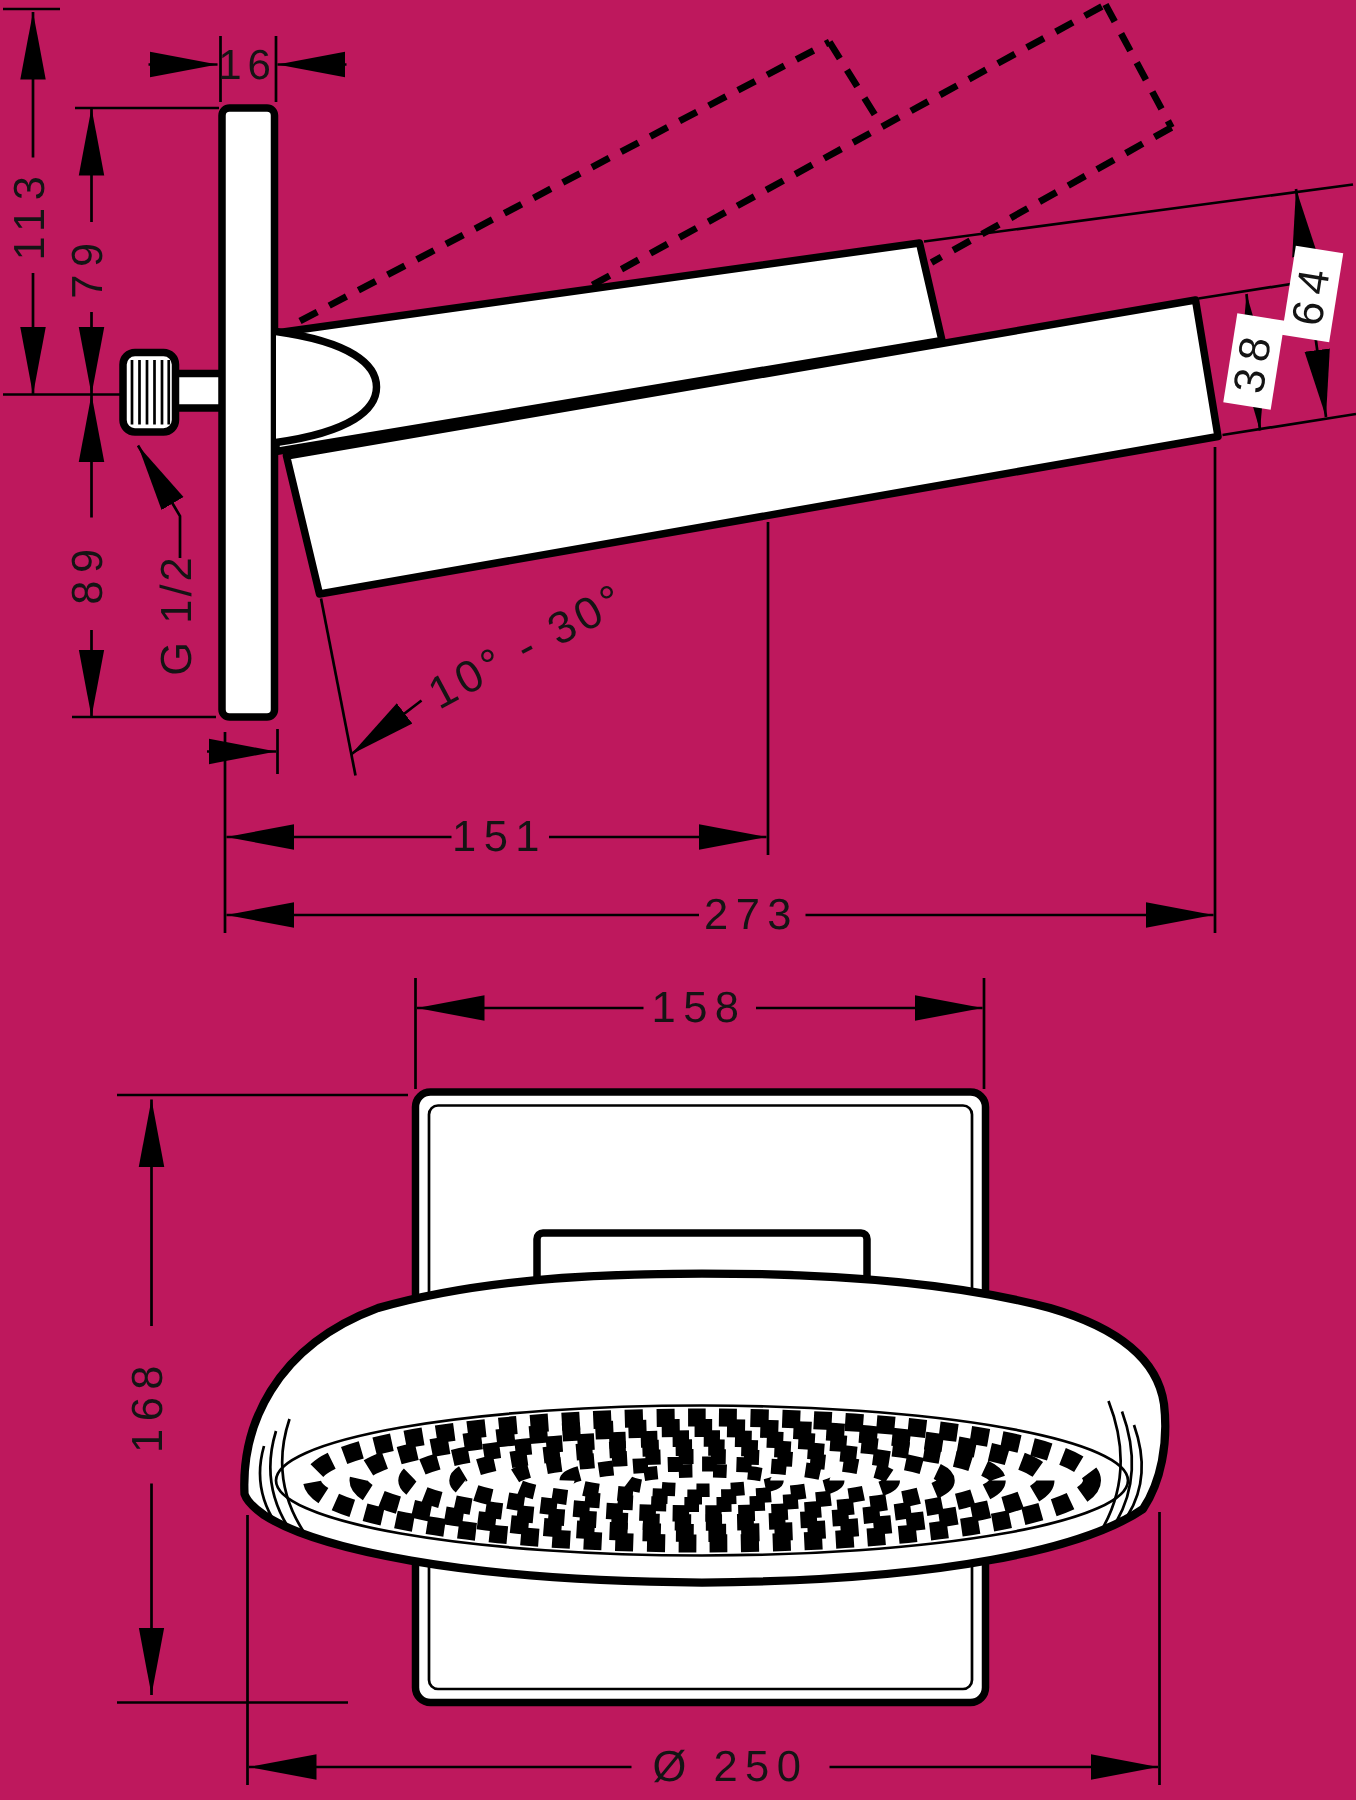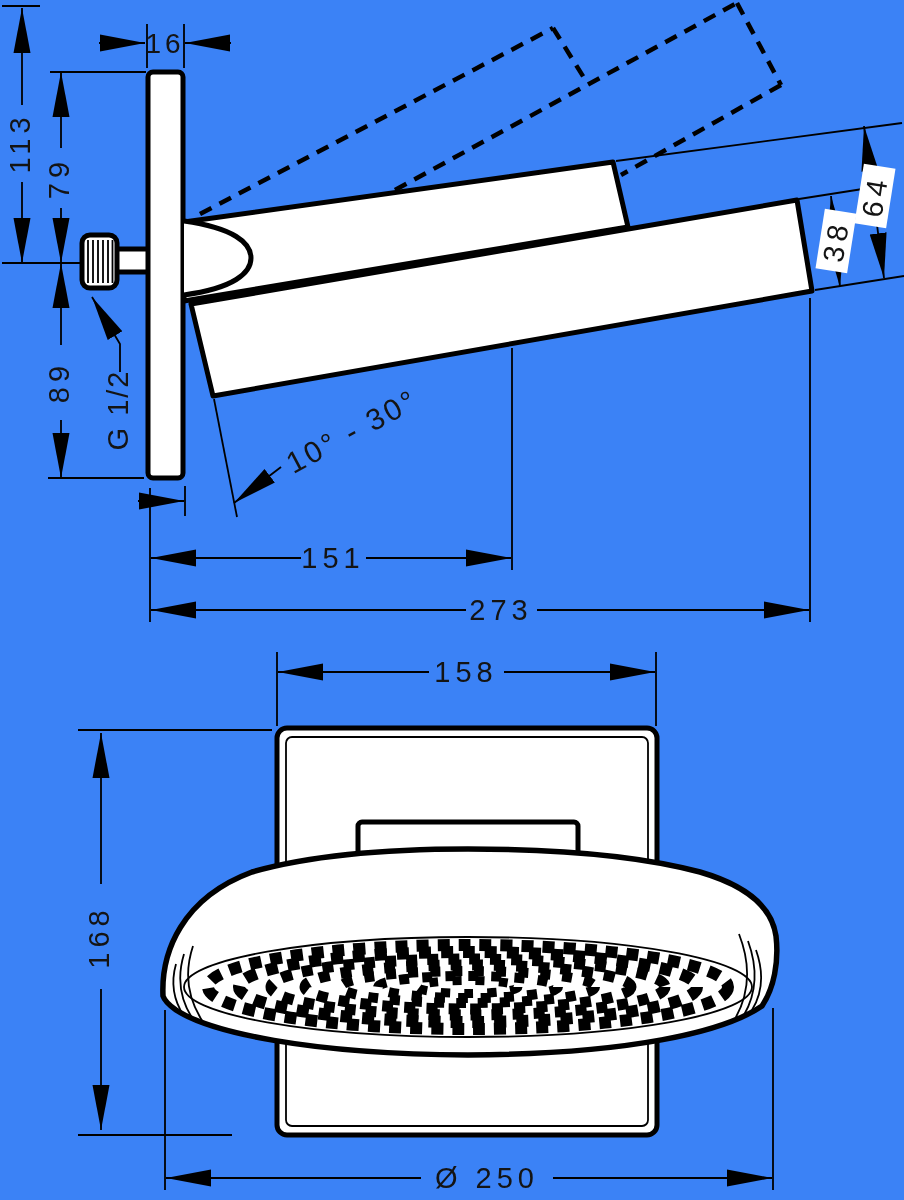--- a/index.html
+++ b/index.html
@@ -1,16 +1,16 @@
 <!DOCTYPE html>
 <html><head>
 <meta charset="utf-8">
 <style>
   html,body{margin:0;padding:0;background:#ffffff;}
-  .stage{width:904px;height:1200px;background:#3b82f6;position:relative;overflow:hidden;}
+  .stage{width:904px;height:1200px;background:#be185d;position:relative;overflow:hidden;}
   svg{display:block;}
   text{font-family:"Liberation Sans", sans-serif;fill:#141414;}
   .dimtxt{font-size:29px;letter-spacing:5px;}
   .dimtxt-sm{font-size:28px;letter-spacing:4px;}
   .outline{fill:#ffffff;stroke:#000000;stroke-width:5;stroke-linejoin:round;}
   .outline-thick{fill:#ffffff;stroke:#000000;stroke-width:5.5;stroke-linejoin:round;}
   .thin{fill:none;stroke:#000000;stroke-width:1.8;}
   .dim{fill:none;stroke:#000000;stroke-width:1.8;marker-end:url(#arr);}
   .dim2{fill:none;stroke:#000000;stroke-width:1.8;marker-start:url(#arr);marker-end:url(#arr);}
   .dashed{fill:none;stroke:#000000;stroke-width:4.5;stroke-dasharray:13 9;}

